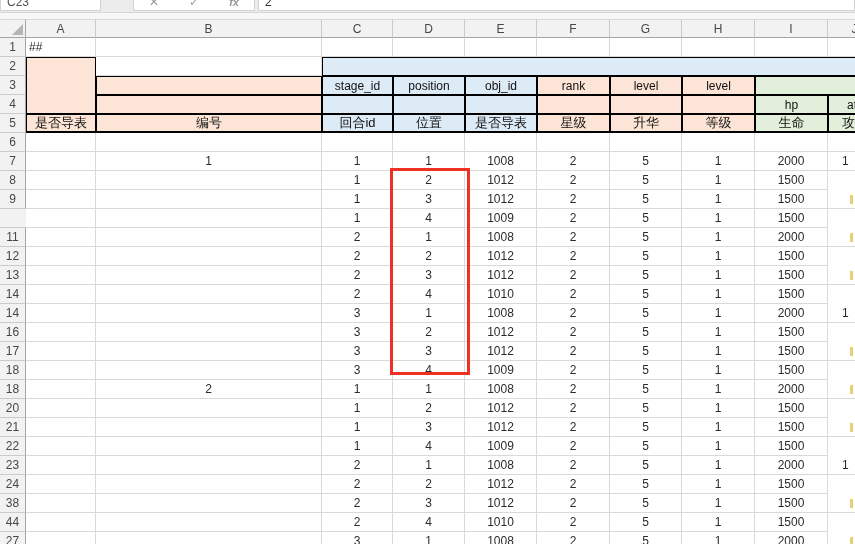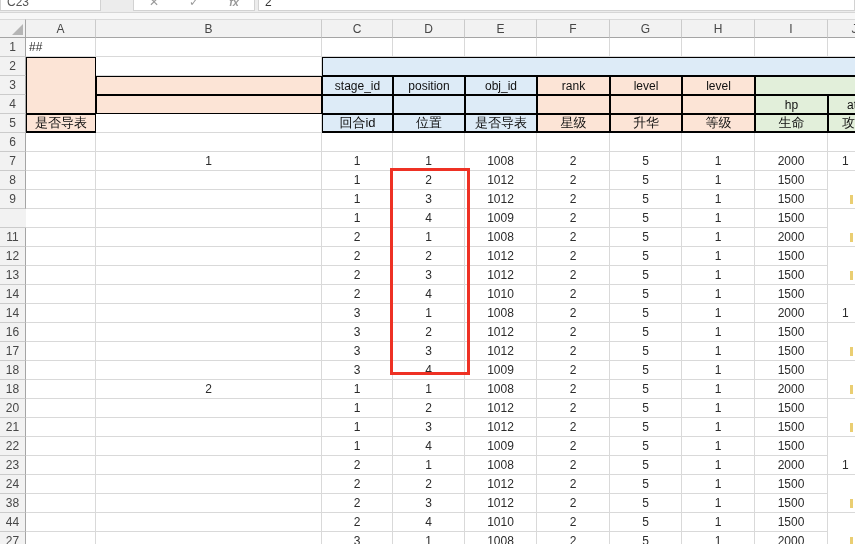--- a/index.html
+++ b/index.html
@@ -398,20 +398,21 @@
       <div class="hcell fill-peach" style="left: 96px; top: 76px; width: 226px; height: 19px;"></div>
       <div class="hcell fill-blue" style="left: 322px; top: 76px; width: 71px; height: 19px;"></div>
       <div class="hcell fill-blue" style="left: 393px; top: 76px; width: 72px; height: 19px;"></div>
       <div class="hcell fill-blue" style="left: 465px; top: 76px; width: 72px; height: 19px;"></div>
       <div class="hcell fill-peach" style="left: 537px; top: 76px; width: 73px; height: 19px;"></div>
       <div class="hcell fill-peach" style="left: 610px; top: 76px; width: 72px; height: 19px;"></div>
       <div class="hcell fill-peach" style="left: 682px; top: 76px; width: 73px; height: 19px;"></div>
       <div class="hcell fill-green" style="left: 755px; top: 76px; width: 73px; height: 19px;">hp</div>
       <div class="hcell fill-green" style="left: 828px; top: 76px; width: 54px; height: 19px;">atk</div>
       <div class="hcell fill-peach cjk b2" style="left: 26px; top: 95px; width: 70px; height: 19px;">是否导表</div>
+      <div class="hcell fill-peach cjk b2" style="left: 96px; top: 95px; width: 226px; height: 19px;">编号</div>
       <div class="hcell fill-blue cjk b2" style="left: 322px; top: 95px; width: 71px; height: 19px;">回合id</div>
       <div class="hcell fill-blue cjk b2" style="left: 393px; top: 95px; width: 72px; height: 19px;">位置</div>
       <div class="hcell fill-blue cjk b2" style="left: 465px; top: 95px; width: 72px; height: 19px;">是否导表</div>
       <div class="hcell fill-peach cjk b2" style="left: 537px; top: 95px; width: 73px; height: 19px;">星级</div>
       <div class="hcell fill-peach cjk b2" style="left: 610px; top: 95px; width: 72px; height: 19px;">升华</div>
       <div class="hcell fill-peach cjk b2" style="left: 682px; top: 95px; width: 73px; height: 19px;">等级</div>
       <div class="hcell fill-green cjk b2" style="left: 755px; top: 95px; width: 73px; height: 19px;">生命</div>
       <div class="hcell fill-green cjk b2" style="left: 828px; top: 95px; width: 54px; height: 19px;">攻击</div>
     </div>
 

